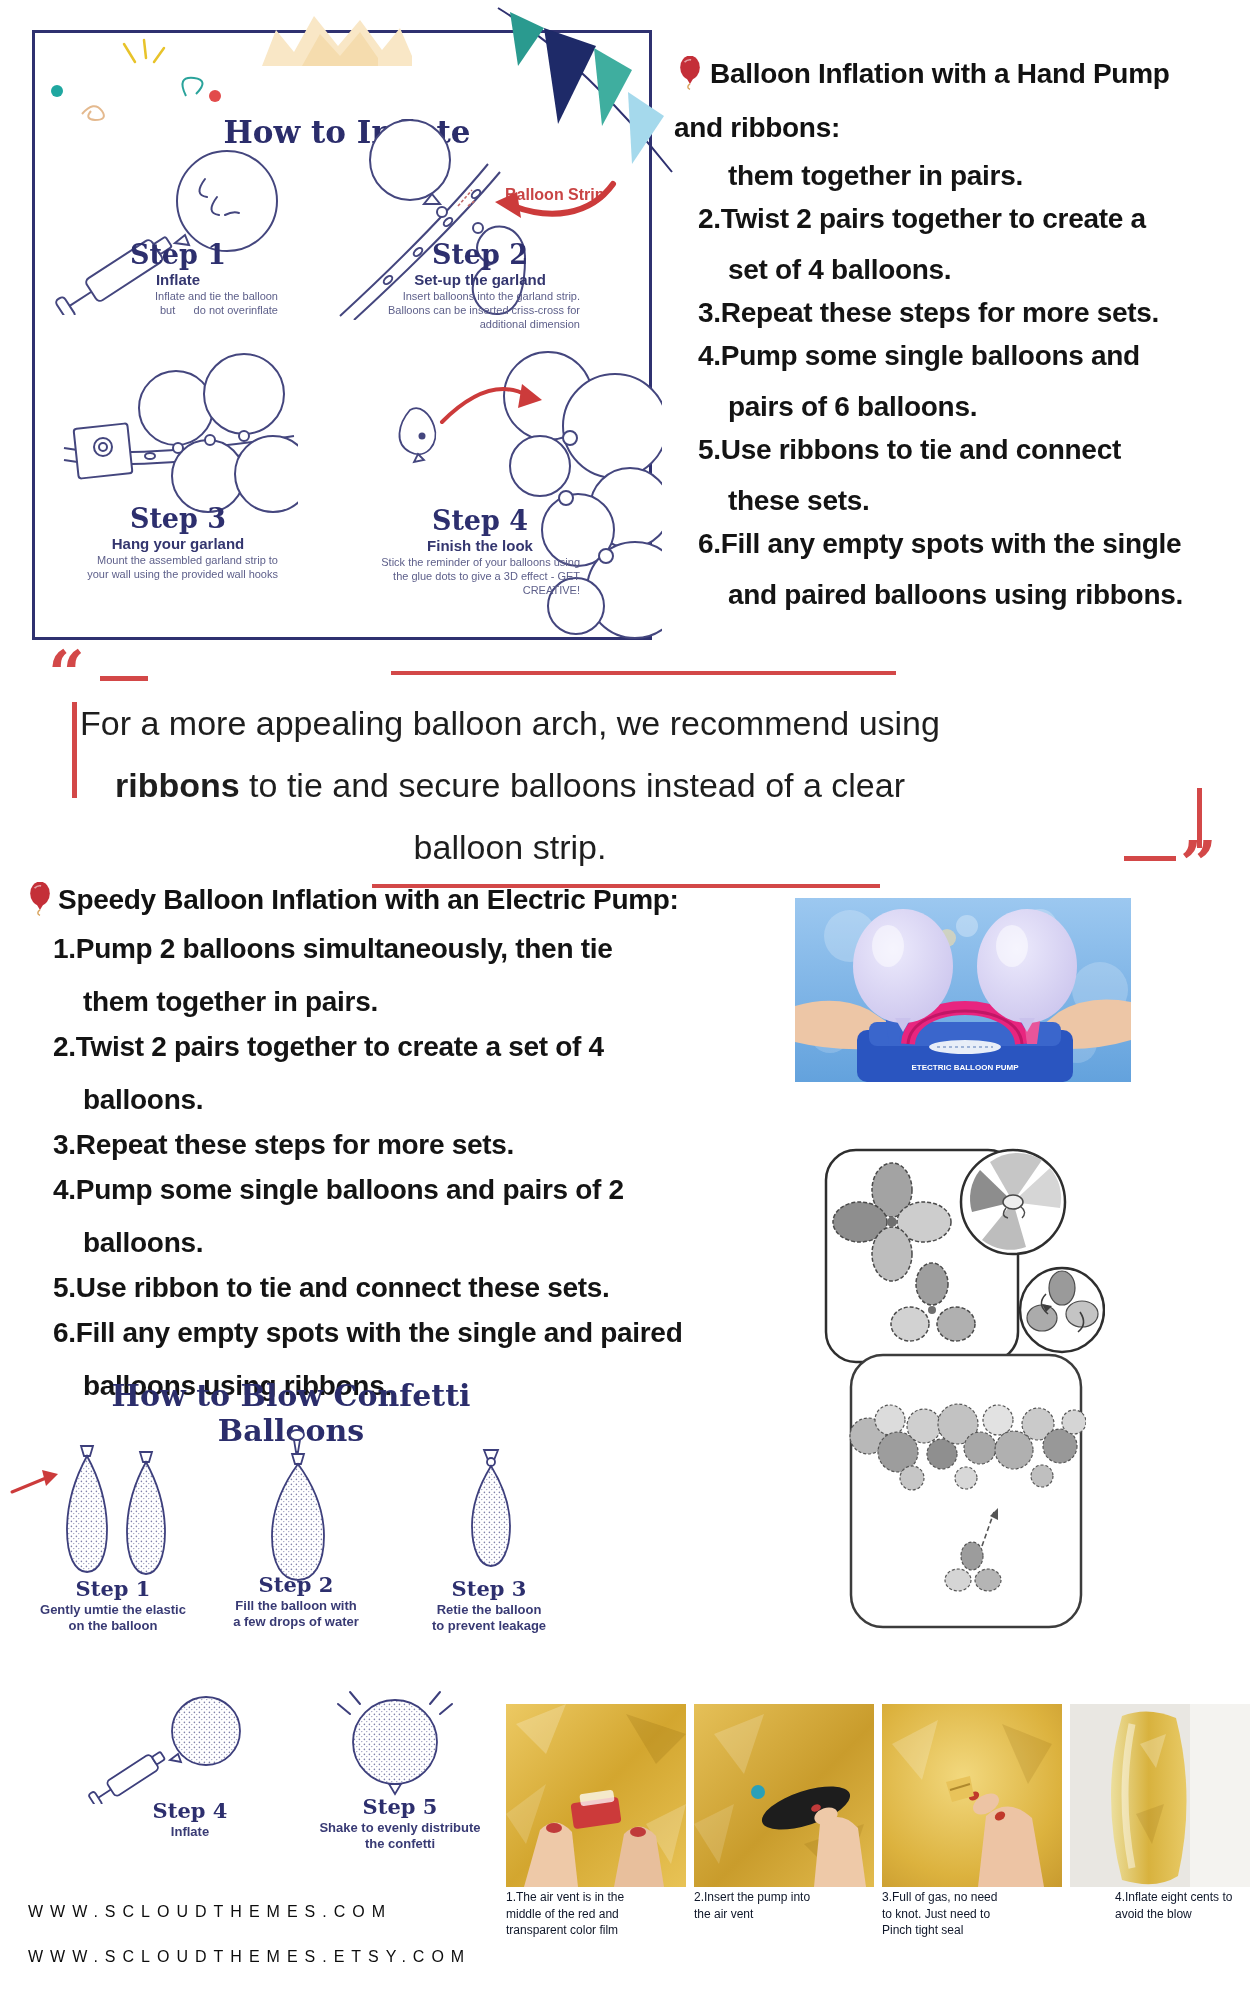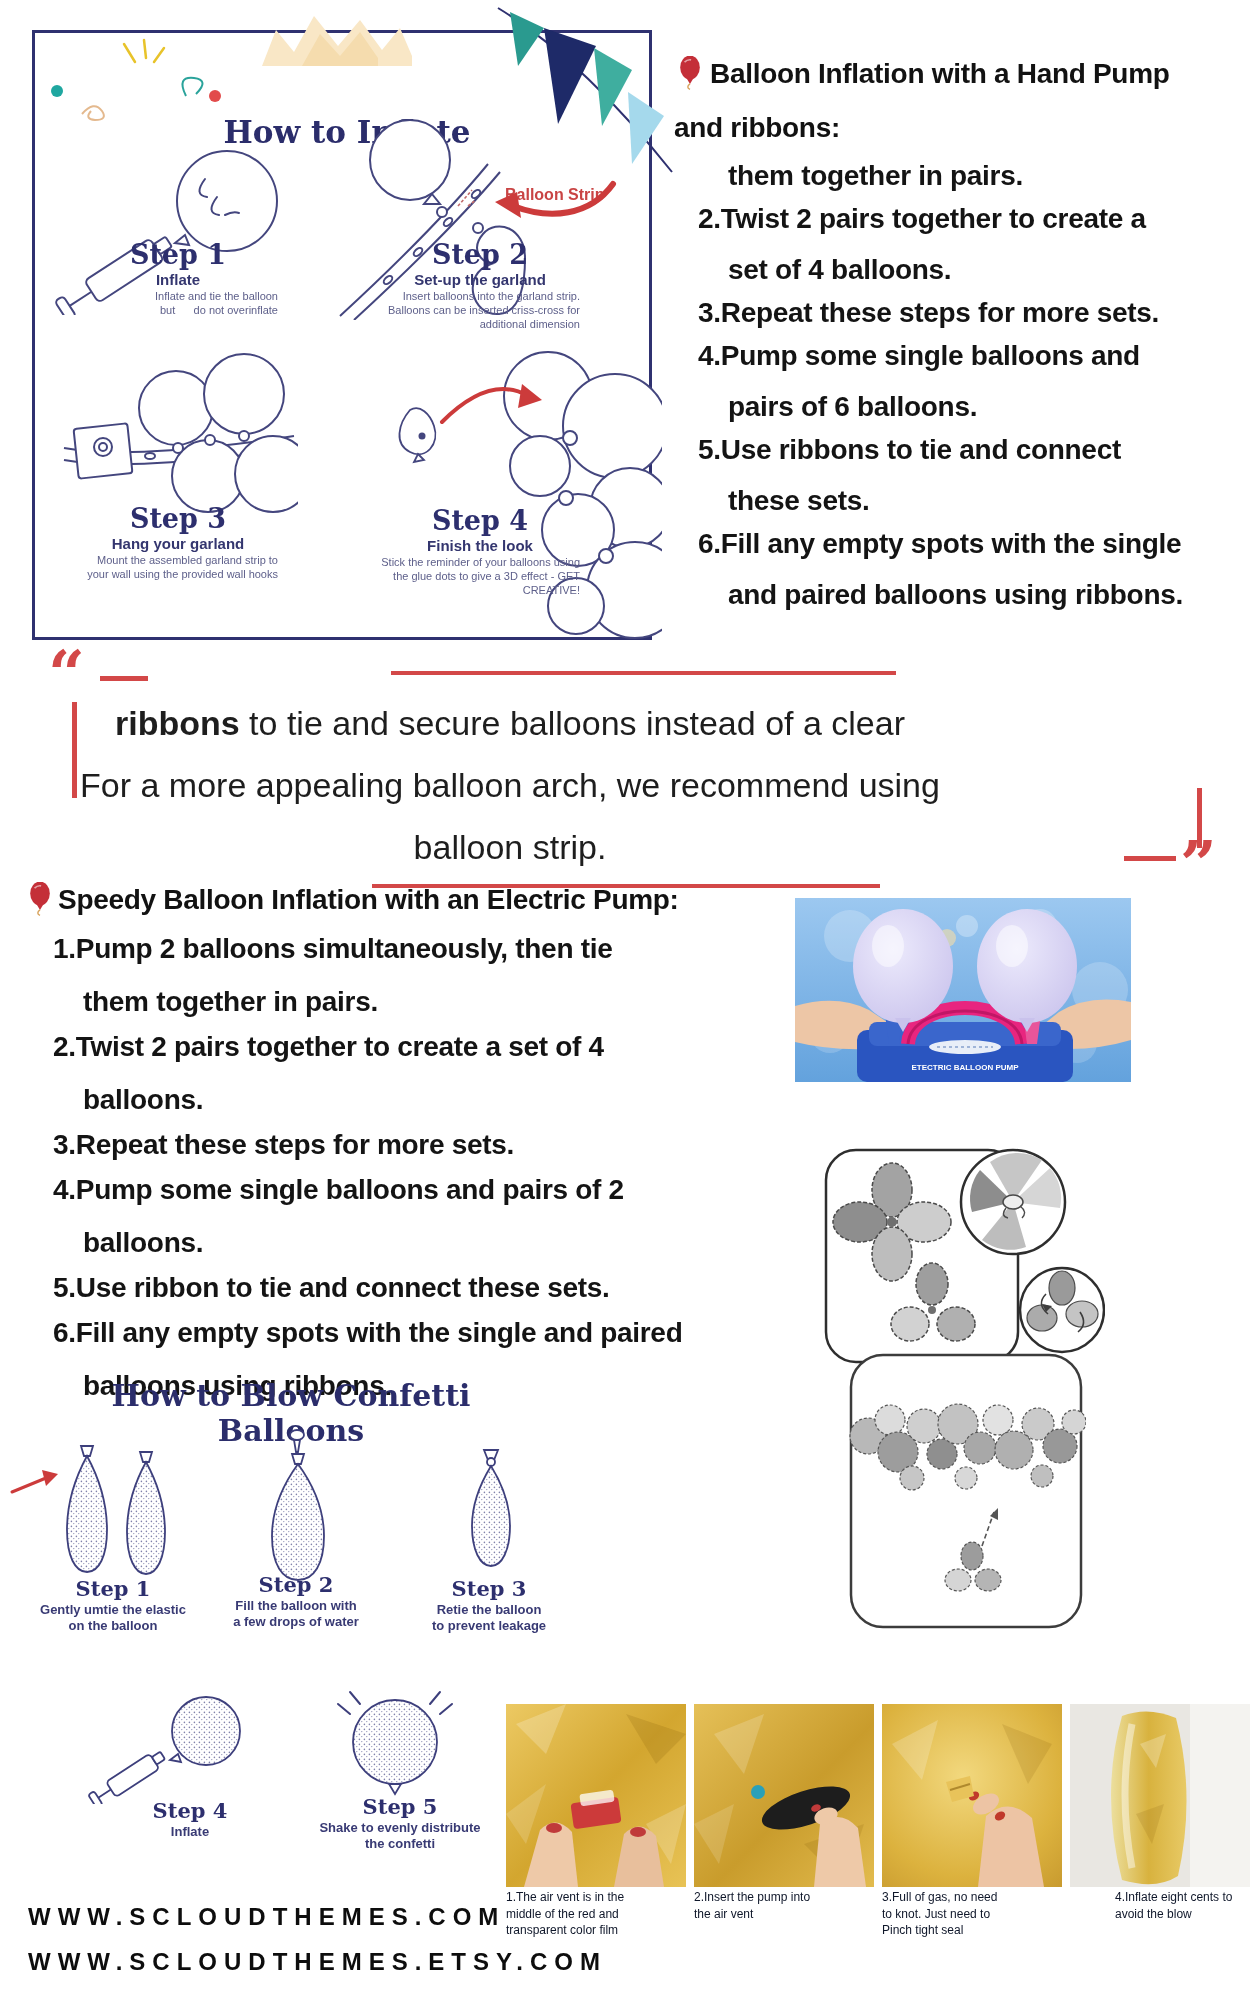--- a/index.html
+++ b/index.html
@@ -30,21 +30,21 @@
   .quote-glyph{font-family:"DejaVu Serif",serif;font-weight:bold;font-size:64px;color:#d34848;line-height:1;}
 
   
   .conf-heading{font-family:"DejaVu Serif",serif;font-weight:bold;font-size:30px;color:#2b2d6b;text-align:center;}
   .conf-cap{text-align:center;}
   .conf-cap .nm{font-family:"DejaVu Serif",serif;font-weight:bold;font-size:21px;color:#2d2f6e;line-height:26px;}
   .conf-cap .tx{font-weight:bold;font-size:13px;color:#383a74;line-height:16px;}
 
   
   .cap{font-size:12px;line-height:16.5px;color:#0f172a;}
-  .footer-line{font-weight:bold;font-size:24px;letter-spacing:7px;color:#0d0d0d;white-space:nowrap;}
+  .footer-line{font-weight:normal;font-size:16px;letter-spacing:7px;color:#0d0d0d;white-space:nowrap;}
 
   .photo{top:1704px;width:180px;height:183px;}
   svg{display:block;}
 </style>
 </head>
 <body>
 
 <div class="abs inflate-box"></div>
 
 <svg class="abs" style="left:262px;top:8px;" width="150" height="58" viewBox="0 0 150 58">
@@ -204,22 +204,22 @@
   <div class="ln"><span>6.</span><span>Fill any empty spots with the single</span></div>
   <div class="ln cont">and paired balloons using ribbons.</div>
 </div>
 
 <div class="abs quote-glyph" style="left:48px;top:642px;">“</div>
 <div class="abs redline" style="left:100px;top:676px;width:48px;height:5px;"></div>
 <div class="abs redline" style="left:72px;top:702px;width:5px;height:96px;"></div>
 <div class="abs redline" style="left:391px;top:671px;width:505px;height:4px;"></div>
 
 <div class="abs quote-text" style="left:55px;top:692px;width:910px;">
+  <div>For a more appealing balloon arch, we recommend using</div>
   <div><b>ribbons</b><span class="pre"> to tie and secure balloons instead of a clear</span></div>
-  <div>For a more appealing balloon arch, we recommend using</div>
   <div>balloon strip.</div>
 </div>
 
 <div class="abs redline" style="left:372px;top:884px;width:508px;height:4px;"></div>
 <div class="abs redline" style="left:1197px;top:788px;width:5px;height:60px;"></div>
 <div class="abs redline" style="left:1124px;top:856px;width:52px;height:5px;"></div>
 <div class="abs quote-glyph" style="left:1180px;top:832px;">”</div>
 
 <svg class="abs" style="left:28px;top:882px;" width="24" height="34" viewBox="0 0 22 30">
   <ellipse cx="11" cy="10" rx="9" ry="11" fill="#c42f38"></ellipse>

